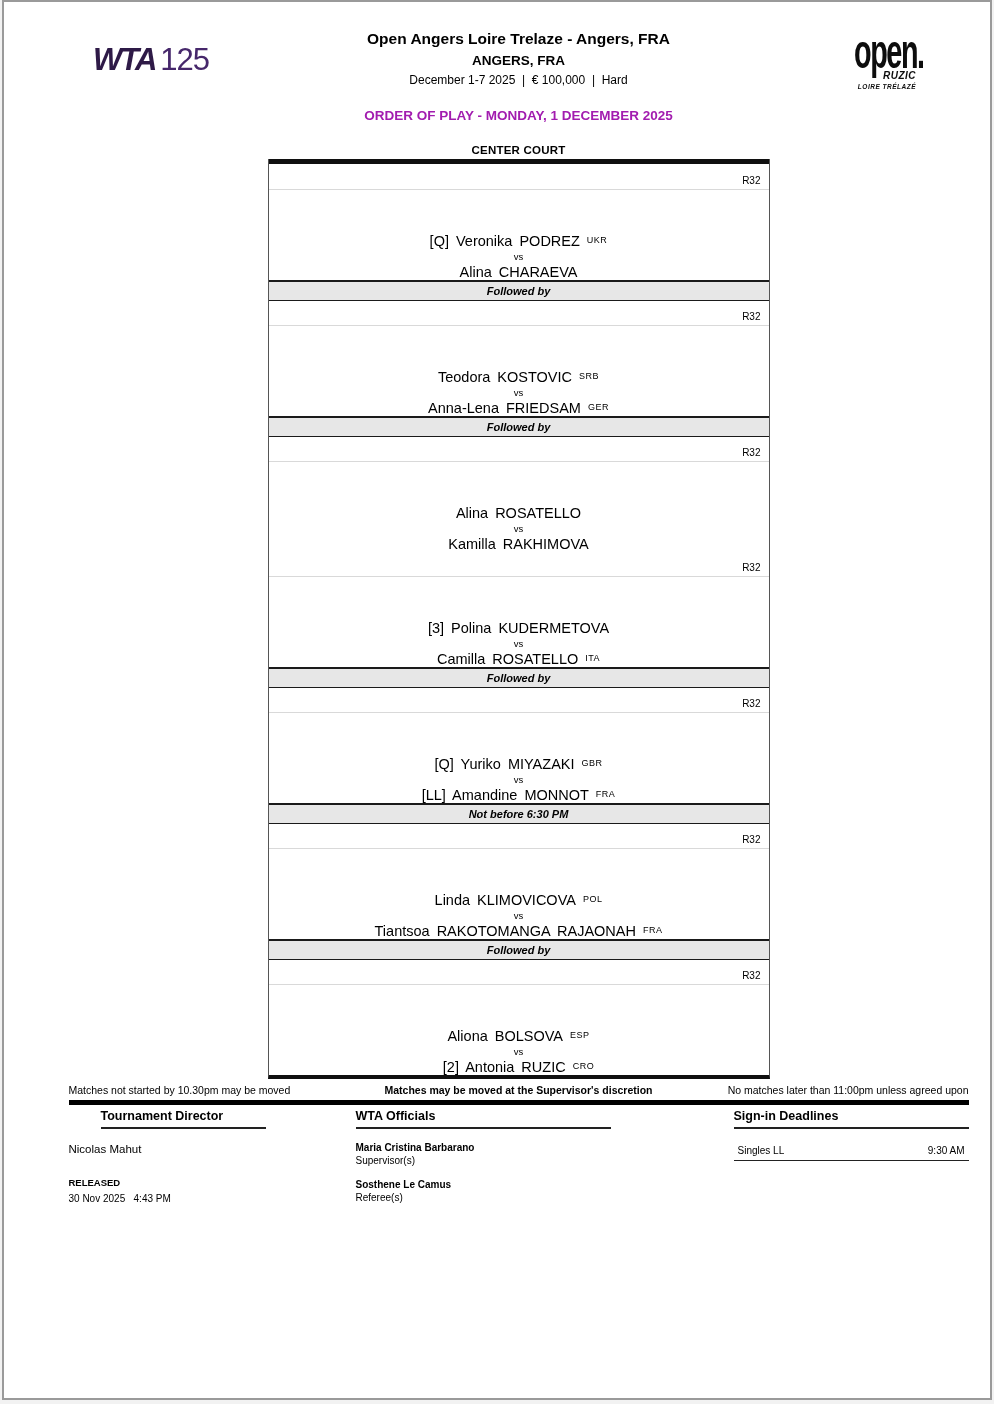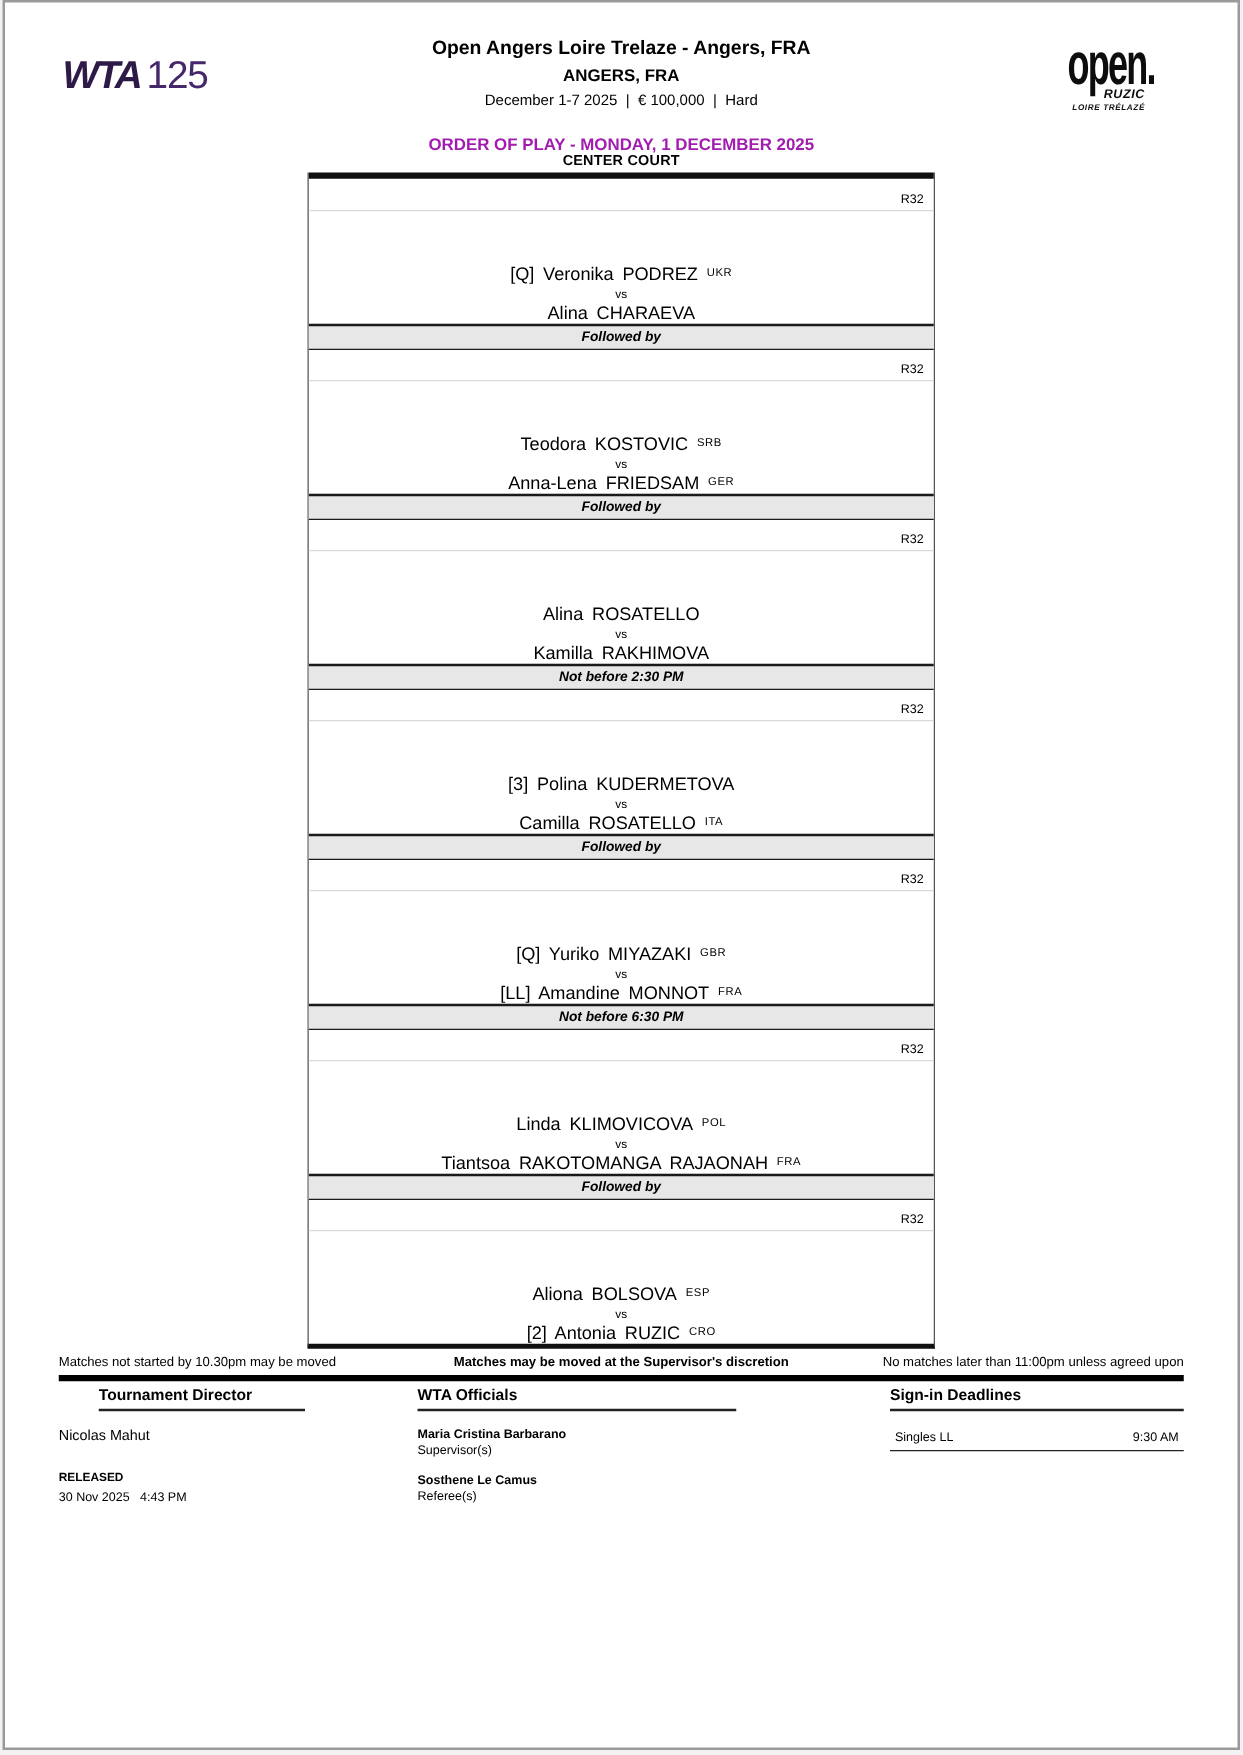--- a/index.html
+++ b/index.html
@@ -1,34 +1,34 @@
 <!DOCTYPE html>
 <html><head>
 <meta charset="utf-8">
 <style>
   html,body{margin:0;padding:0;background:#f2f2f2;font-family:"Liberation Sans",sans-serif;-webkit-font-smoothing:antialiased;}
-  .page{position:relative;width:990px;height:1400px;margin:0 auto;background:#ffffff;border:2px solid #9a9a9a;overflow:hidden;box-sizing:border-box;}
+  .page{position:relative;width:990px;height:1400px;margin:0 auto;background:#ffffff;border:2px solid #9a9a9a;overflow:hidden;box-sizing:border-box;padding-left:43px;}
 
   
   .hdr{display:flex;align-items:flex-start;padding:26px 0 0 0;}
   .brand-left{width:200px;padding-left:46px;box-sizing:border-box;margin-top:14px;white-space:nowrap;}
   .wta-word{font-style:italic;font-weight:900;font-size:31px;letter-spacing:-2px;color:#2E1A47;}
   .wta-tier{font-weight:400;font-size:31px;color:#46276B;margin-left:5px;letter-spacing:-1px;}
   .hdr-center{flex:1;text-align:center;}
   .hdr-title{font-size:15.5px;font-weight:bold;color:#000;line-height:22px;}
   .hdr-city{font-size:13.5px;font-weight:bold;color:#000;line-height:21px;}
   .hdr-details{font-size:12px;color:#000;line-height:19px;white-space:pre-wrap;}
   .brand-right{width:200px;padding-right:66px;box-sizing:border-box;display:flex;flex-direction:column;align-items:flex-end;}
   .open-word{font-weight:800;font-size:40px;letter-spacing:-2px;color:#0d0d0d;transform:scaleX(.72) scaleY(1.18);transform-origin:right top;line-height:40px;}
   .open-sub1{font-style:italic;font-weight:bold;font-size:10px;color:#0d0d0d;margin-top:2px;margin-right:8px;letter-spacing:.5px;}
   .open-sub2{font-style:italic;font-weight:bold;font-size:6.5px;color:#0d0d0d;margin-top:2px;margin-right:8px;letter-spacing:.5px;}
 
   
   .oop-title{margin-top:18px;text-align:center;font-size:13.5px;font-weight:bold;color:#a21caf;}
-  .court-title{text-align:center;font-size:11.5px;font-weight:bold;color:#000;letter-spacing:.2px;}
+  .court-title{margin-top:21px;text-align:center;font-size:11.5px;font-weight:bold;color:#000;letter-spacing:.2px;}
 
   
   .oop-table{width:502px;margin:3px auto 0 auto;border-left:1px solid #555;border-right:1px solid #555;border-bottom:4px solid #101010;box-sizing:border-box;}
   .table-topbar{height:5px;background:#101010;margin-bottom:1px;}
   .sec-header{background:#e7e7e7;border-top:2px solid #1a1a1a;border-bottom:1px solid #1a1a1a;text-align:center;font-size:11px;font-weight:bold;font-style:italic;color:#000;line-height:18px;}
   .row-round{height:25px;box-sizing:border-box;border-bottom:1px solid #d9d9d9;text-align:right;padding:5px 8px 0 0;}
   .round{font-size:10px;color:#000;}
   .row-names{height:90px;display:flex;flex-direction:column;align-items:center;justify-content:flex-end;}
   .player{font-size:14.5px;color:#000;word-spacing:3px;white-space:pre-wrap;}
   .nat{font-size:9px;letter-spacing:.5px;margin-left:7px;vertical-align:3px;}
@@ -108,21 +108,20 @@
       <div class="sec-header">Followed by</div>
       <div class="row-round"><span class="round">R32</span></div>
       <div class="row-names">
         <div class="player"><span class="pname">Alina ROSATELLO</span></div>
         <div class="vs">vs</div>
         <div class="player"><span class="pname">Kamilla RAKHIMOVA</span></div>
       </div>
     </section>
 
     <section class="match">
-      <div class="sec-header">Not before 2:30 PM</div>
       <div class="row-round"><span class="round">R32</span></div>
       <div class="row-names">
         <div class="player"><span class="pname">[3] Polina KUDERMETOVA</span></div>
         <div class="vs">vs</div>
         <div class="player"><span class="pname">Camilla ROSATELLO</span><span class="nat">ITA</span></div>
       </div>
     </section>
 
     <section class="match">
       <div class="sec-header">Followed by</div>

